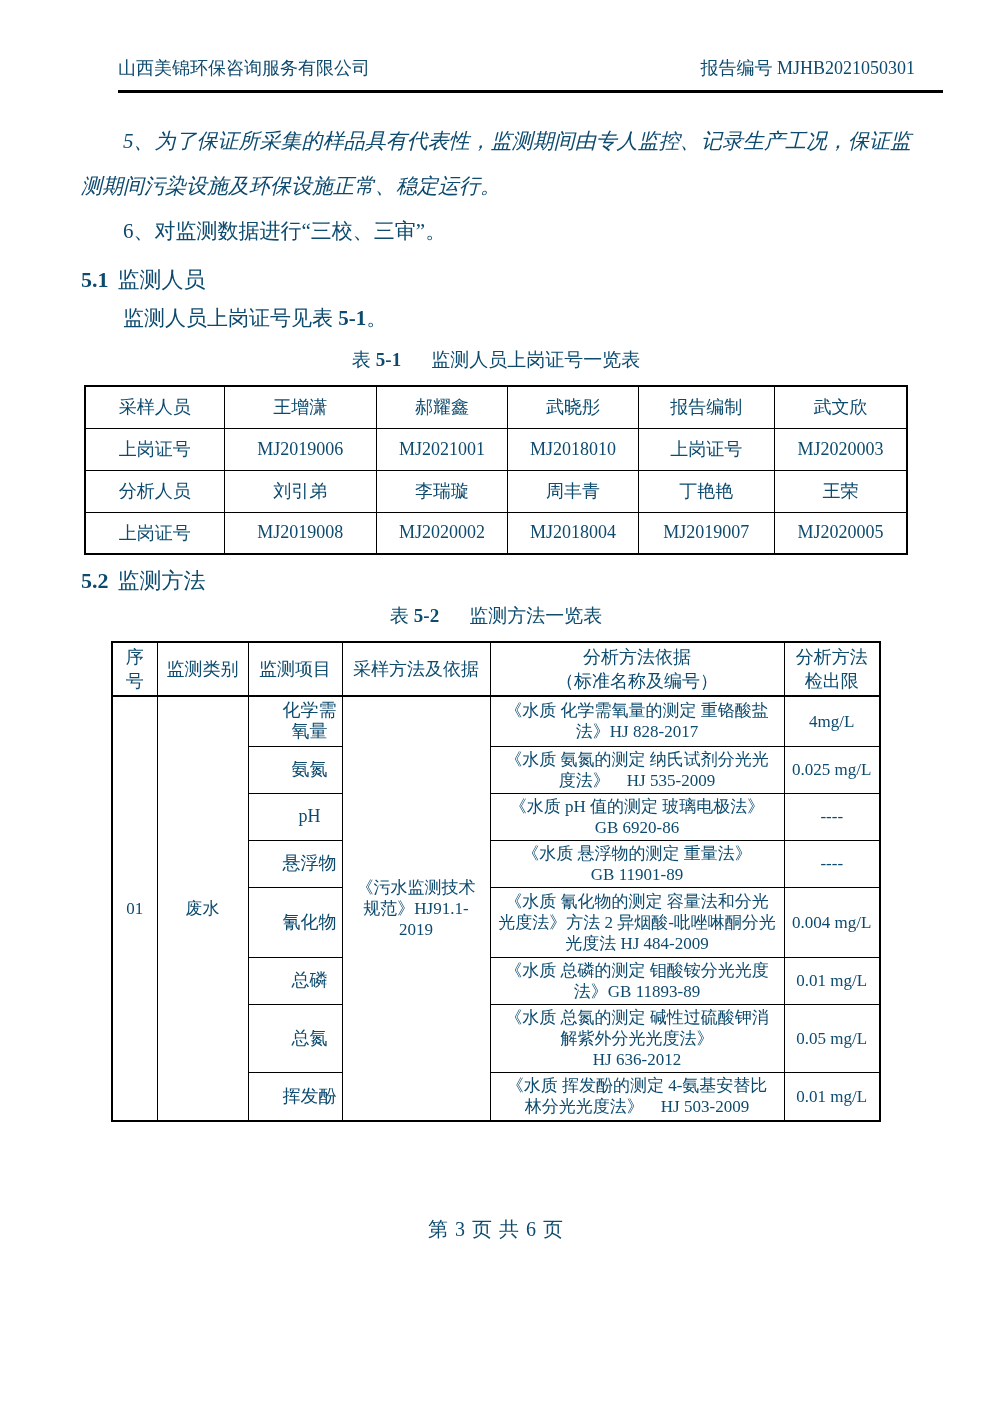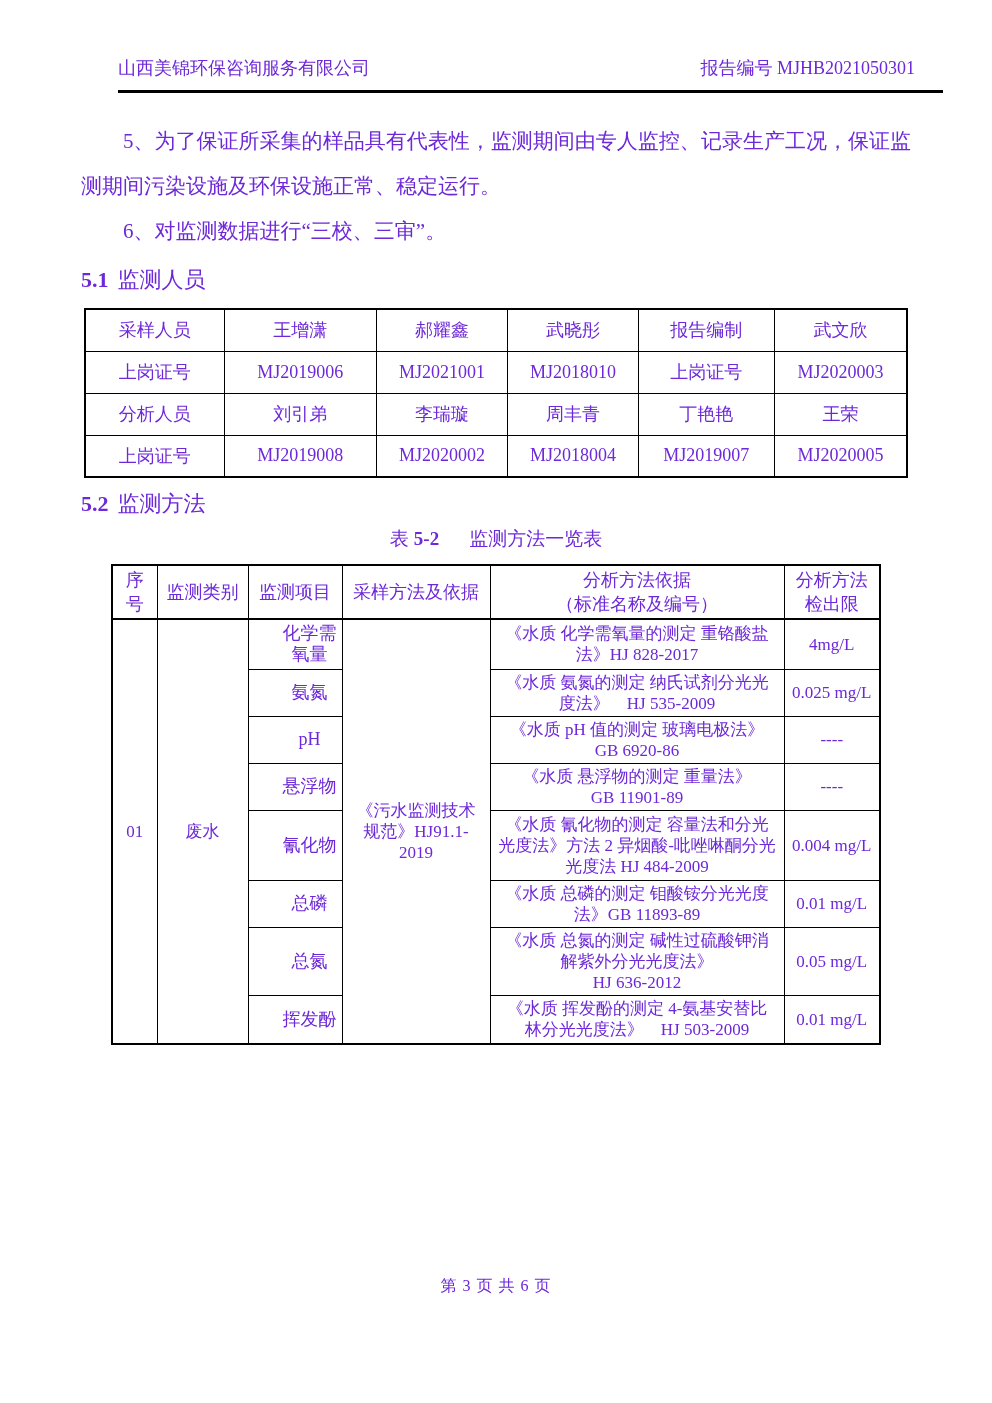--- a/index.html
+++ b/index.html
@@ -1,32 +1,32 @@
 <!DOCTYPE html>
 <html><head>
 <meta charset="utf-8">
 <style>
   * { margin:0; padding:0; box-sizing:border-box; }
   html,body { background:#ffffff; }
   .page {
     width:992px; height:1403px; position:relative; overflow:hidden;
-    background:#ffffff; color:#6d28d9;
+    background:#ffffff; color:#0c4a6e;
     font-family:"Liberation Serif","DejaVu Serif",serif;
   }
   .hdr {
     display:flex; justify-content:space-between; align-items:flex-end;
     margin:0 49px 0 118px; padding-top:56px; font-size:18px; line-height:24px;
   }
   .hdr-rpt { padding-right:28px; }
   .hdr-rule { margin:10px 49px 0 118px; border-top:3px solid #000; height:0; }
   .body-p {
     font-size:21px; line-height:45px; text-indent:2em;
     margin:0 81px; text-align:justify; font-weight:normal;
   }
-  .p5 { margin-top:26px; }
+  .p5 { margin-top:26px;font-style:italic; }
   .bold-num { font-weight:bold; }
   .sec { font-size:22px; font-weight:normal; margin:10px 81px 0; line-height:32px; }
   .sec .sec-num { font-weight:bold; margin-right:9px; }
   .caption { text-align:center; font-size:19px; line-height:26px; margin-top:6px; }
   .caption .cap-lbl { margin-right:5px; }
   .caption .cap-num { font-weight:bold; margin-right:30px; }
   table { border-collapse:collapse; margin:12px auto 0; border:2px solid #000; }
   td, th { border:1px solid #000; text-align:center; vertical-align:middle; font-weight:normal; }
   .t51 { width:824px; font-size:18px; }
   .t51 td { height:42px; }
@@ -36,42 +36,48 @@
   .t52 .item-cell { font-size:18px;padding-left:33px; }
   .t52 tbody tr:nth-child(1) { height:50px; }
   .t52 tbody tr:nth-child(2) { height:43px; }
   .t52 tbody tr:nth-child(3) { height:43px; }
   .t52 tbody tr:nth-child(4) { height:44px; }
   .t52 tbody tr:nth-child(5) { height:70px; }
   .t52 tbody tr:nth-child(6) { height:42px; }
   .t52 tbody tr:nth-child(7) { height:61px; }
   .t52 tbody tr:nth-child(8) { height:49px; }
   .footer {
-    position:absolute; left:0; top:1276px; width:100%;
-    text-align:center; font-size:16px; letter-spacing:1px;
+    position:absolute; left:0; top:1216px; width:100%;
+    text-align:center; font-size:20px; letter-spacing:1px;
   }
 </style>
 </head>
 <body>
 
 <div class="page">
 
   <div class="hdr">
     <span>山西美锦环保咨询服务有限公司</span>
     <span class="hdr-rpt">报告编号 MJHB2021050301</span>
   </div>
   <div class="hdr-rule"></div>
 
   <p class="body-p p5">5、为了保证所采集的样品具有代表性，监测期间由专人监控、记录生产工况，保证监测期间污染设施及环保设施正常、稳定运行。</p>
   <p class="body-p">6、对监测数据进行“三校、三审”。</p>
 
   <h2 class="sec">
     <span class="sec-num">5.1</span><span>监测人员</span>
   </h2>
-
+  <p class="body-p">
+    <span>监测人员上岗证号见表 </span><span class="bold-num">5-1</span><span>。</span>
+  </p>
+
+  <div class="caption">
+    <span class="cap-lbl">表</span><span class="cap-num">5-1</span><span>监测人员上岗证号一览表</span>
+  </div>
 
   <table class="t51">
     <colgroup>
       <col style="width:130px">
         <col style="width:142px">
         <col style="width:123px">
       <col style="width:122px">
         <col style="width:127px">
         <col style="width:124px">
     </colgroup>

